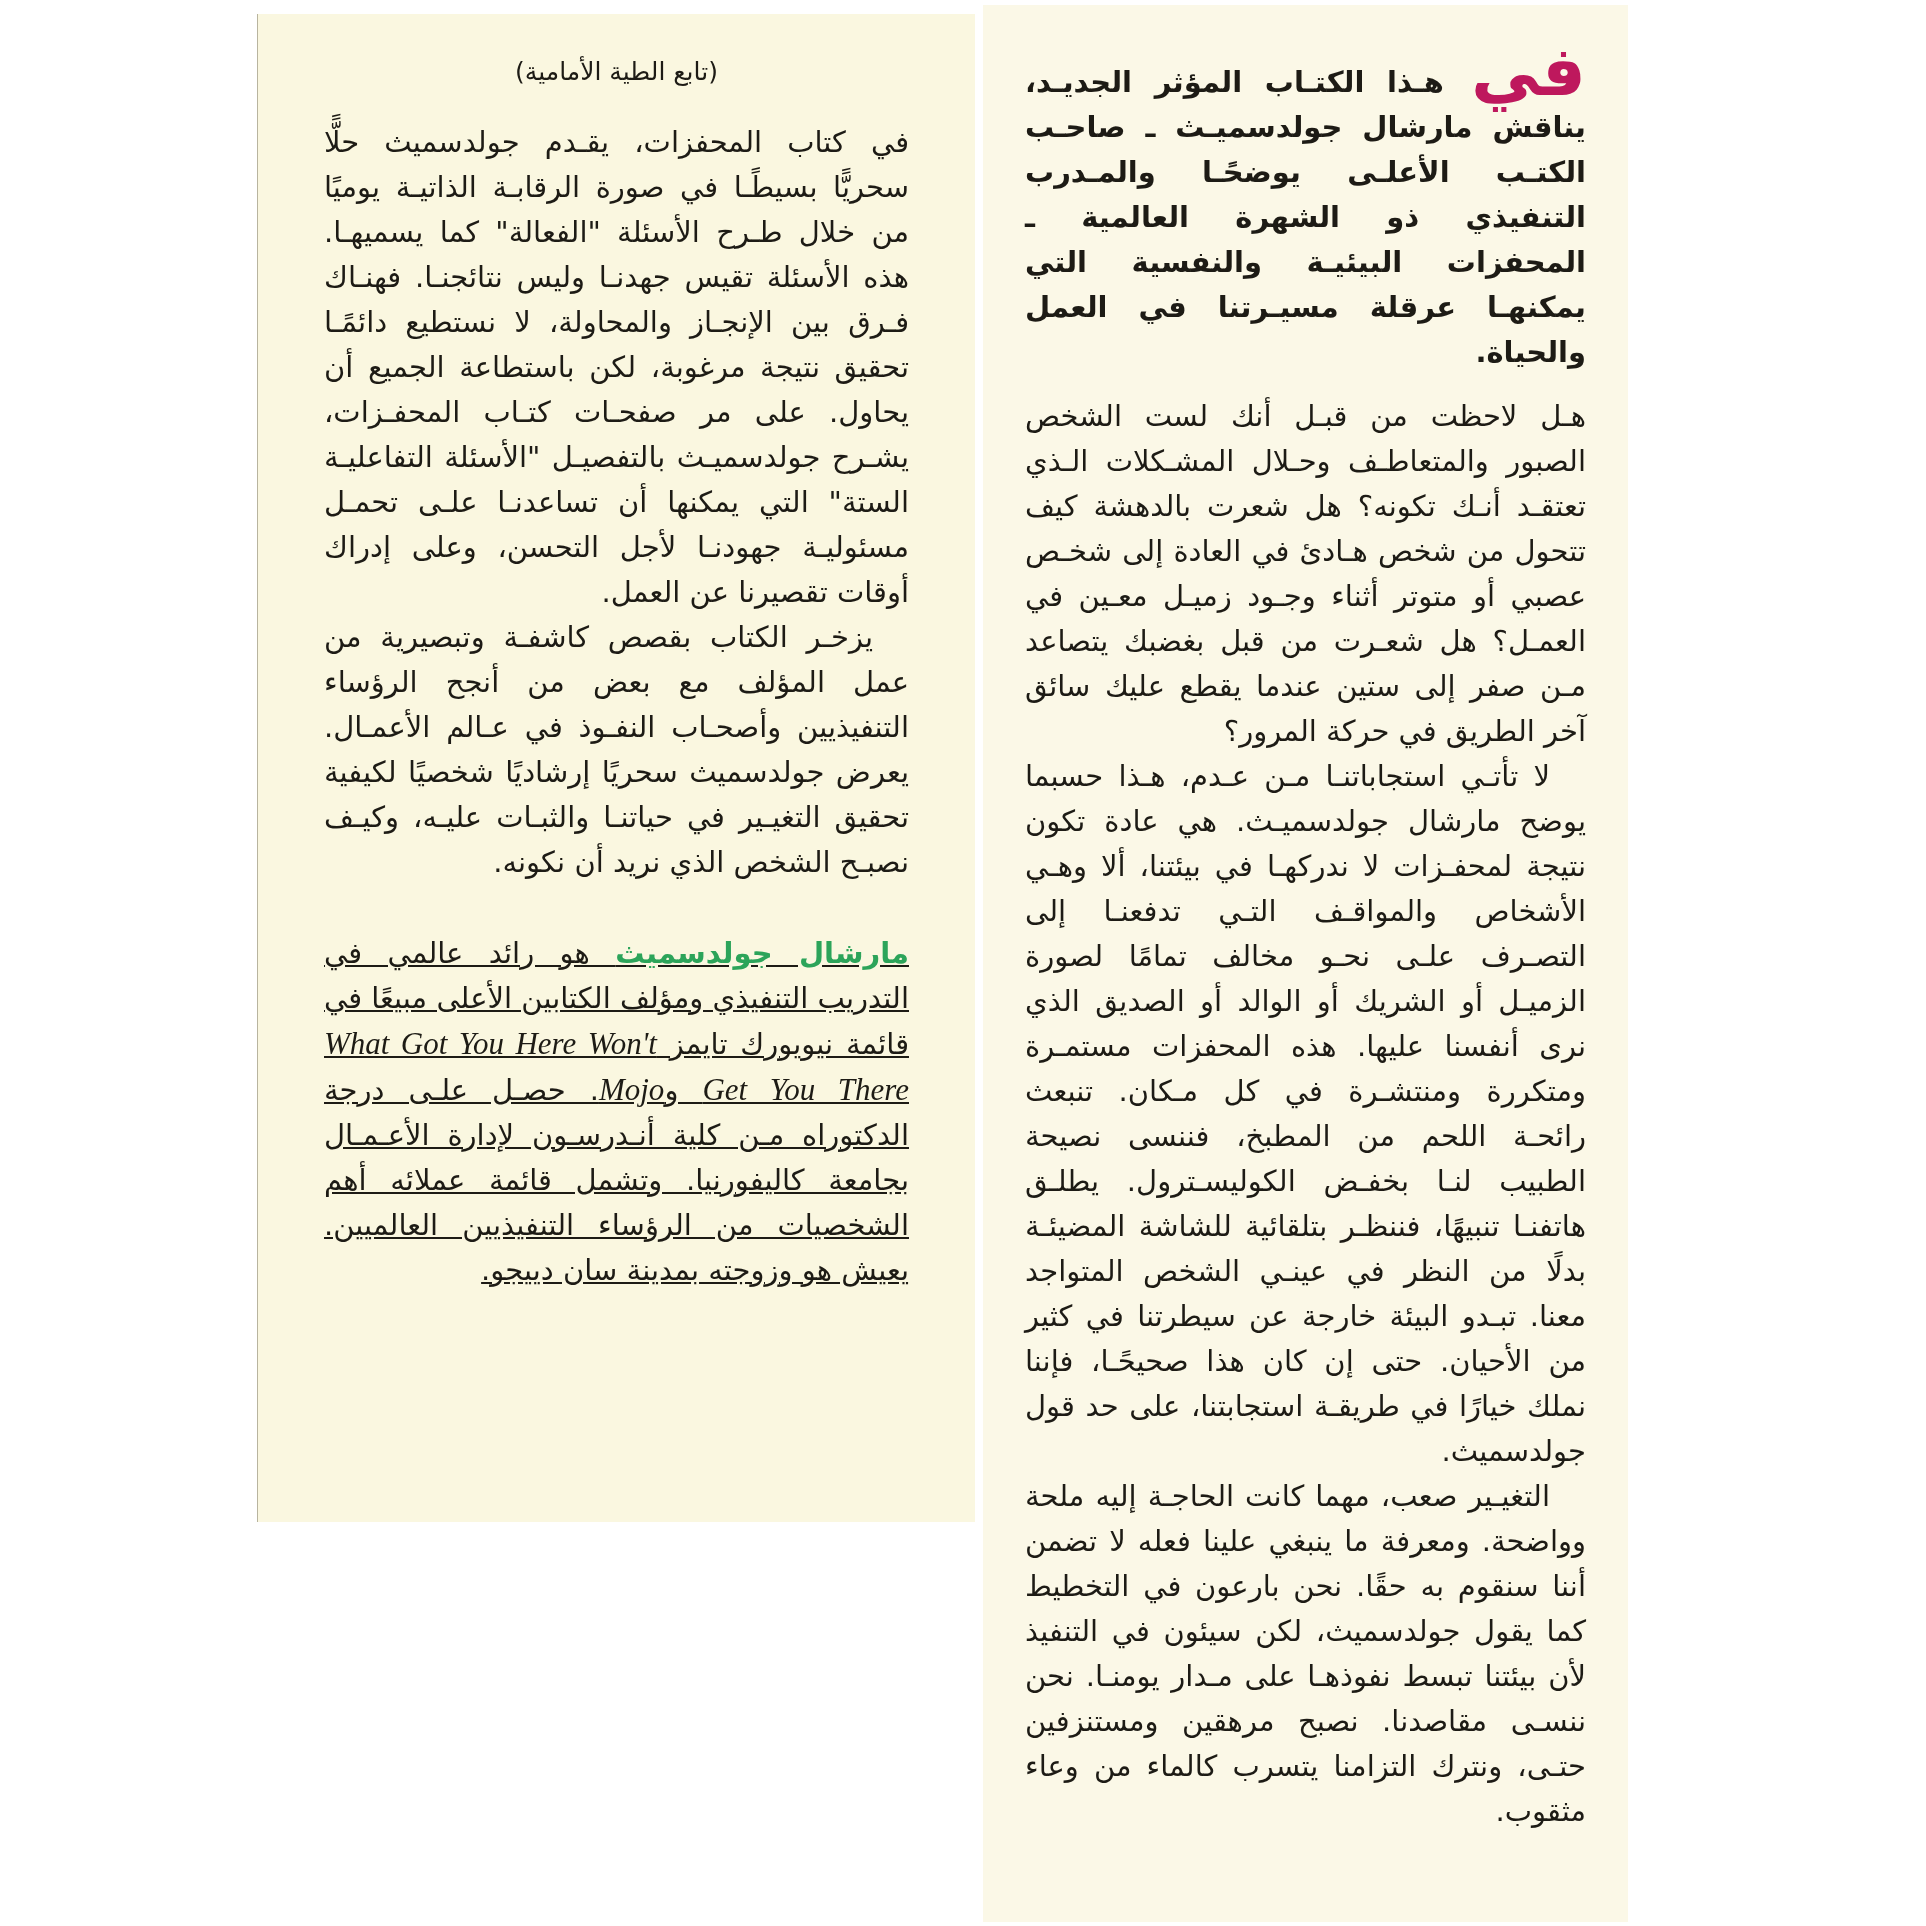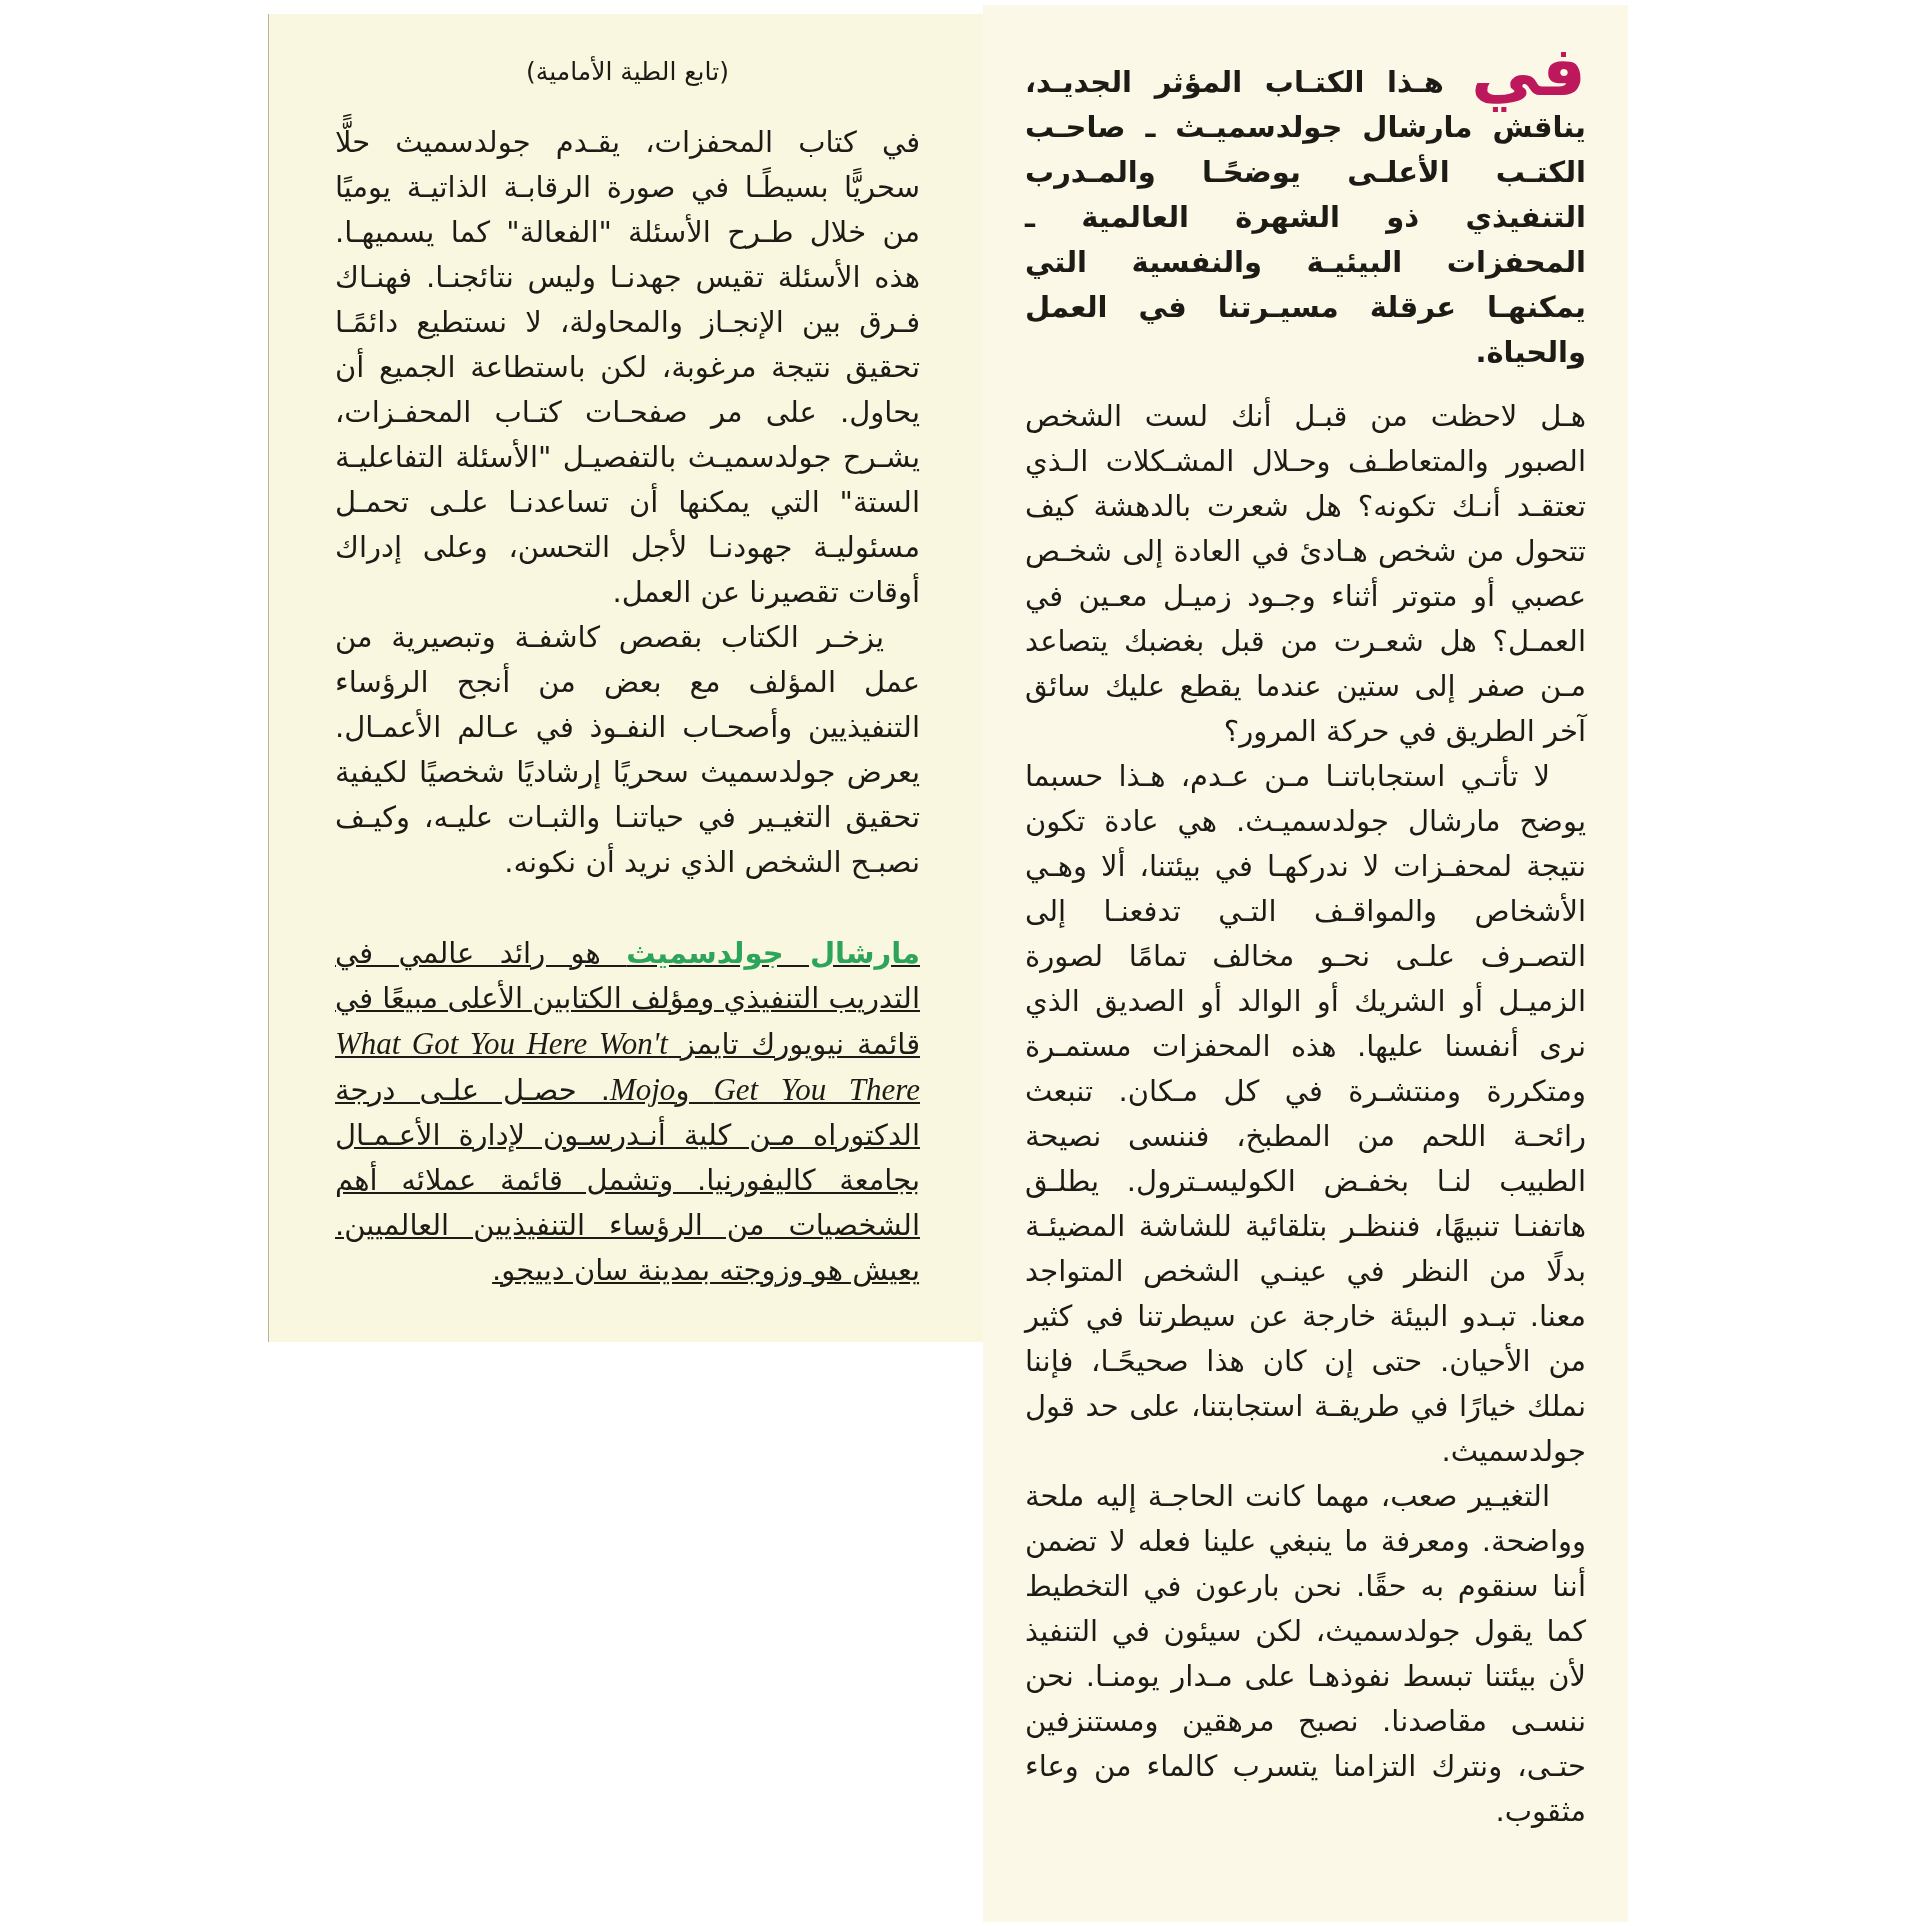--- a/index.html
+++ b/index.html
@@ -14,24 +14,24 @@
     overflow: hidden;
     font-family: "DejaVu Sans", sans-serif;
   }
   .panel {
     position: absolute;
     box-sizing: border-box;
     direction: rtl;
     overflow: hidden;
   }
   .panel.back-flap {
-    left: 268px;
+    left: 257px;
     top: 13.5px;
     width: 718px;
-    height: 1328px;
+    height: 1508px;
     background: #faf7e0;
     border-left: 1.5px solid #b8b49f;
     padding: 43px 66px 0 66px;
   }
   .panel.front-flap {
     left: 983px;
     top: 4.5px;
     width: 645px;
     height: 1917px;
     background: #fbf8e7;

